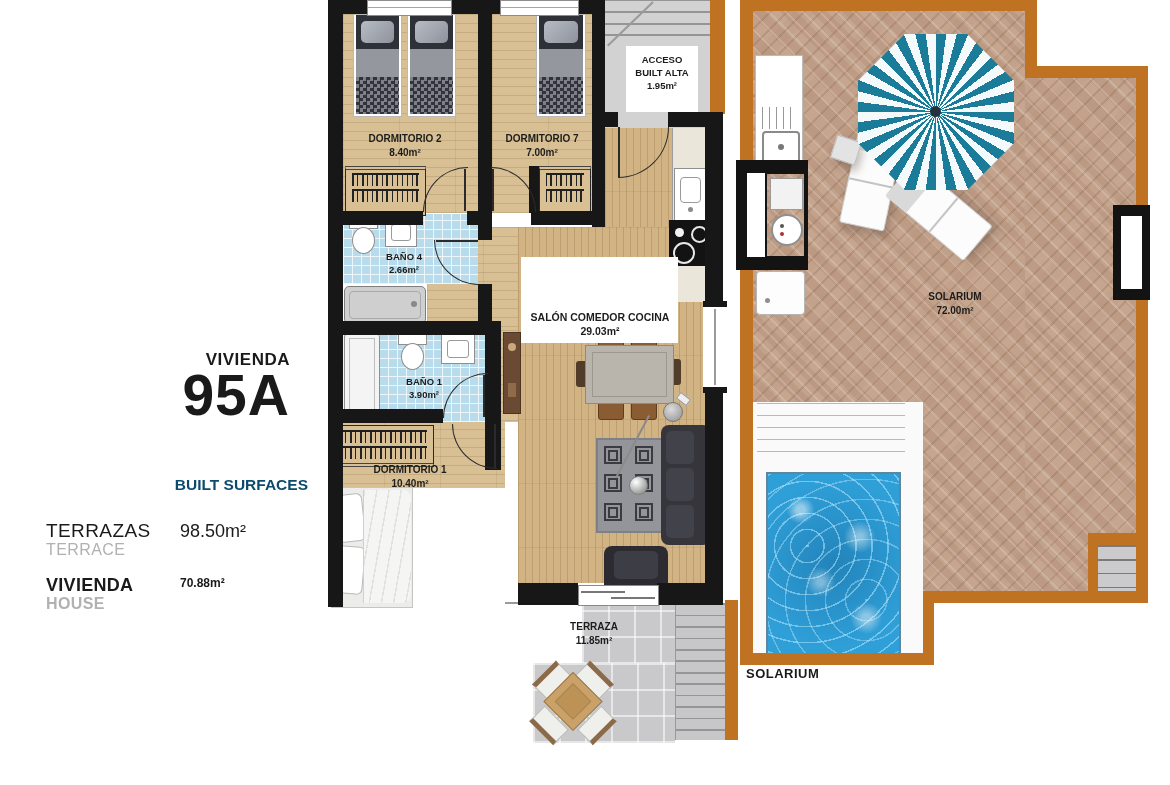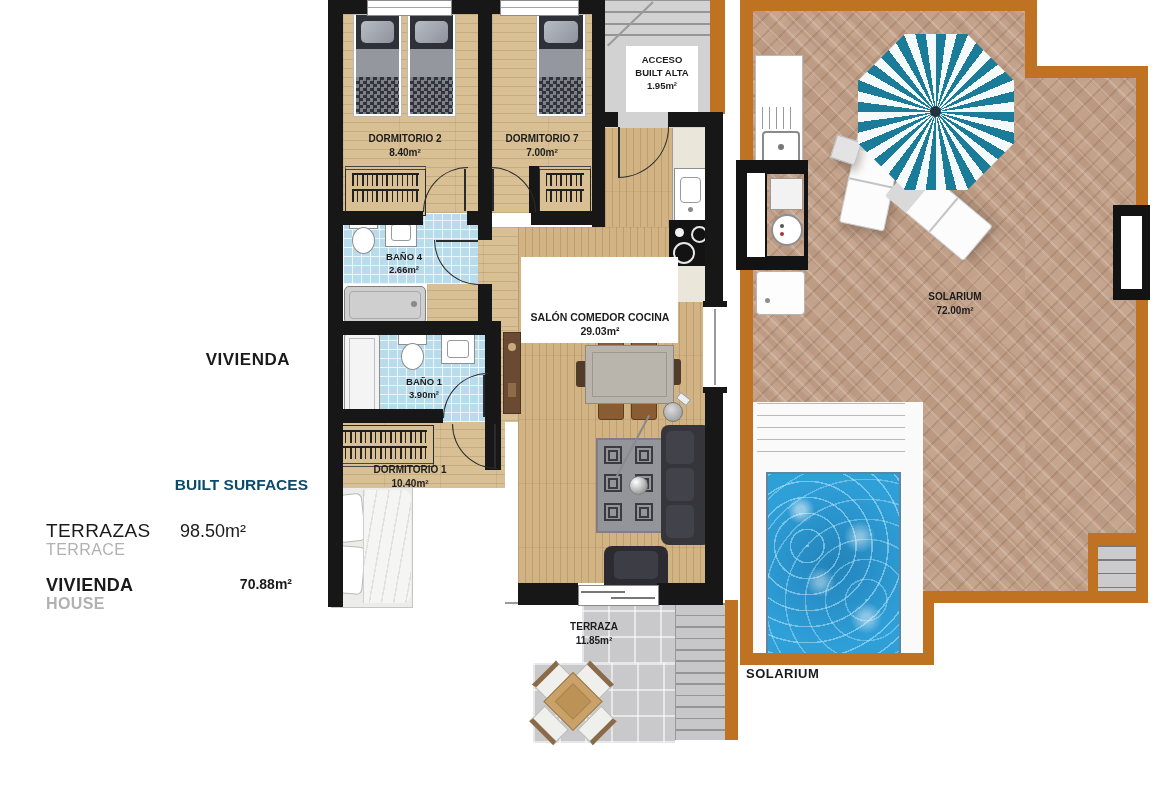--- a/index.html
+++ b/index.html
@@ -55,26 +55,27 @@
   .motif>div{border:2.5px solid #3a3a40;margin:2px;height:7px;}
   .hg-shadow{box-shadow:4px 6px 9px rgba(90,70,55,.35);}
 </style>
 </head>
 <body>
 
 <div class="canvas">
 
   <div class="abs" style="left:40px;top:348px;width:270px;height:280px;z-index:50;">
     <div class="abs" style="left:20px;top:2px;width:230px;text-align:right;font-weight:bold;font-size:17px;letter-spacing:.5px;">VIVIENDA</div>
+    <div class="abs" style="left:20px;top:16px;width:230px;text-align:right;font-weight:bold;font-size:57px;line-height:62px;letter-spacing:1px;">95A</div>
     <div class="abs" style="left:4px;top:128px;width:264px;text-align:right;font-weight:bold;font-size:15.5px;color:#0c4a6e;">BUILT SURFACES</div>
     <div class="abs" style="left:6px;top:172px;width:160px;font-size:19px;letter-spacing:.4px;">TERRAZAS</div>
     <div class="abs" style="left:140px;top:173px;width:122px;font-size:18px;">98.50m²</div>
     <div class="abs" style="left:6px;top:193px;width:160px;font-size:16px;color:#b1b1b1;letter-spacing:.4px;">TERRACE</div>
     <div class="abs" style="left:6px;top:227px;width:160px;font-weight:bold;font-size:18px;letter-spacing:.3px;">VIVIENDA</div>
-    <div class="abs" style="left:140px;top:228px;width:112px;text-align:right;font-weight:bold;font-size:14px;">70.88m²</div>
+    <div class="abs" style="left:140px;top:228px;width:112px;font-weight:bold;font-size:12px;">70.88m²</div>
     <div class="abs" style="left:6px;top:247px;width:160px;font-weight:bold;font-size:16px;color:#b1b1b1;letter-spacing:.4px;">HOUSE</div>
   </div>
 
   <div class="wood" style="left:343px;top:14px;width:135px;height:199px;"></div>
   <div class="wood" style="left:492px;top:14px;width:100px;height:199px;"></div>
   <div class="wood" style="left:427px;top:227px;width:91px;height:103px;"></div>
   <div class="wood" style="left:490px;top:330px;width:28px;height:92px;"></div>
   <div class="wood" style="left:328px;top:420px;width:177px;height:68px;"></div>
   <div class="wood" style="left:328px;top:487px;width:85px;height:120px;"></div>
   <div class="woodv" style="left:518px;top:227px;width:187px;height:356px;"></div>

